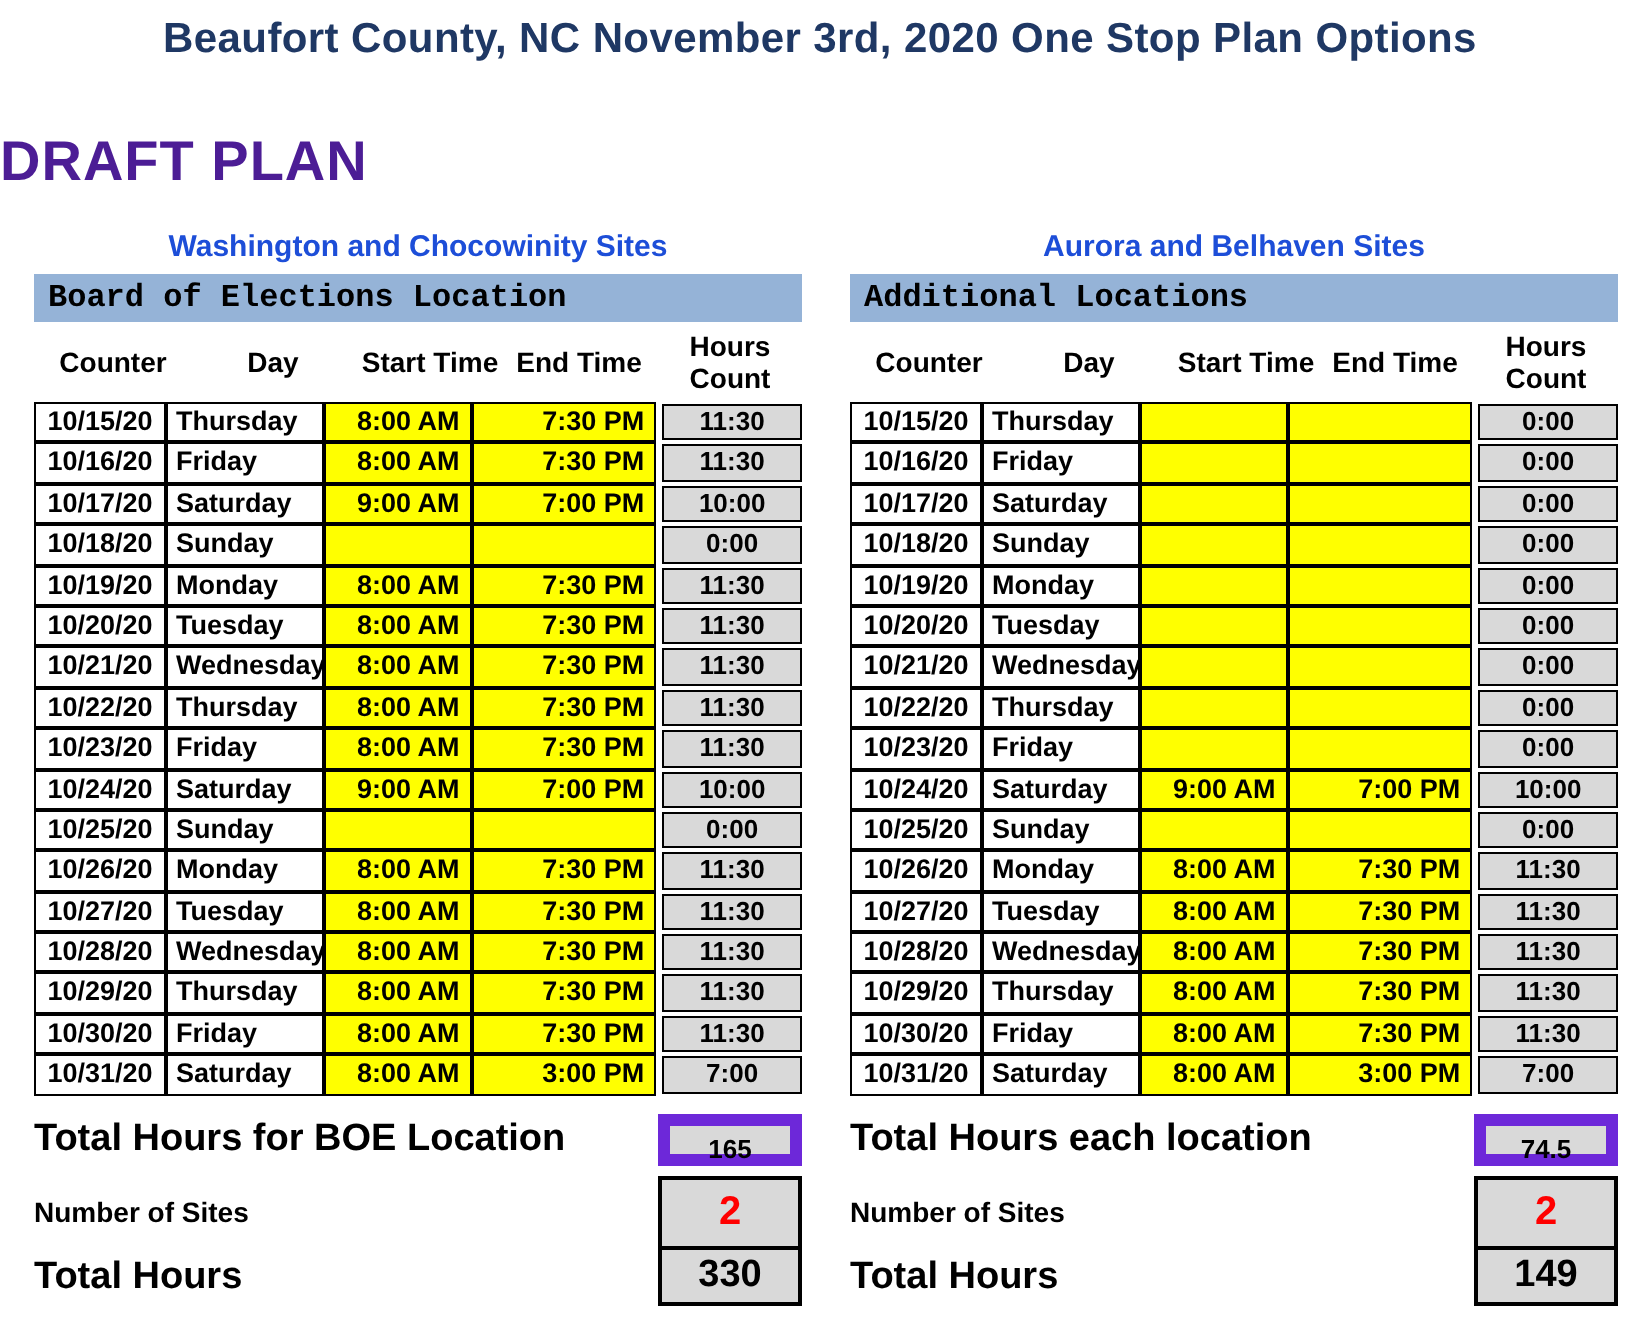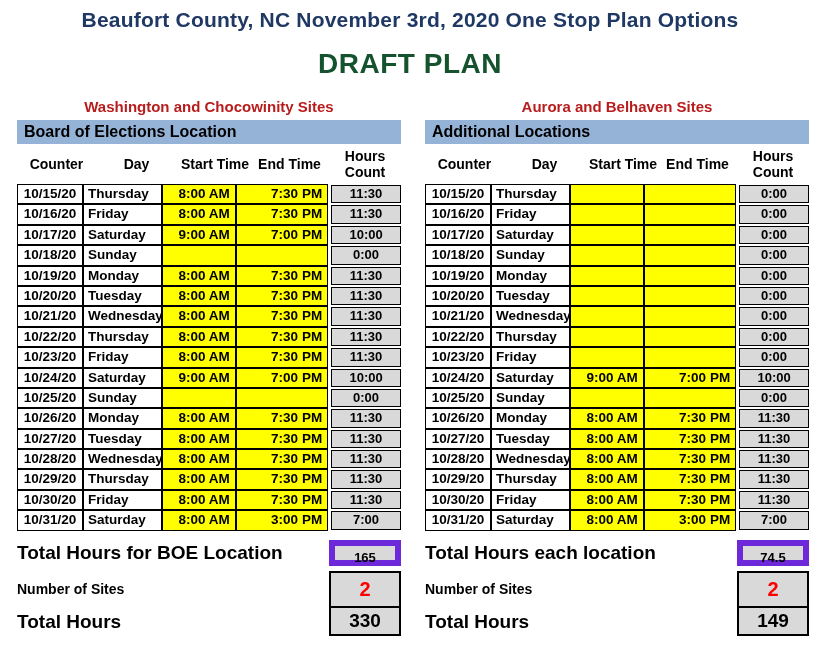--- a/index.html
+++ b/index.html
@@ -6,29 +6,29 @@
   body {
     width:820px; height:670px; background:#ffffff;
     font-family:"Liberation Sans", sans-serif; font-weight:bold; color:#000;
     overflow:hidden;
   }
   .title {
     text-align:center; padding-top:8px; font-size:21px; color:#1F3864;
     letter-spacing:0.2px;
   }
   .draft {
-    text-align:center; margin-top:16px; font-size:28px; color:#14532d;
+    margin-top:33px; font-size:28px; color:#4c1d95;
     letter-spacing:0.5px;
   }
   .main { display:flex; gap:24px; margin:16px 0 0 17px; }
   .tbl { width:384px; flex:0 0 384px; }
-  .caption { text-align:center; color:#b91c1c; font-size:15px; height:22px; line-height:22px; }
+  .caption { text-align:center; color:#1d4ed8; font-size:15px; height:22px; line-height:22px; }
   .bluebar {
     background:#95B3D7; height:24px; line-height:24px; padding-left:7px;
-    font-size:16px; margin-top:2px; box-sizing:border-box;
+    font-size:16px; margin-top:2px; box-sizing:border-box;font-family:Liberation Mono, monospace;
   }
   .heads { display:flex; align-items:center; height:40px; font-size:14px; text-align:center; }
   .h-counter{ width:79px; } .h-day{ width:81px; } .h-start{ width:76px; } .h-end{ width:73px; }
   .h-hours{ width:72px; margin-left:3px; line-height:1.15; }
   .rows { }
   .trow { display:flex; height:20.4px; }
   .cell {
     box-sizing:border-box; border:1px solid #000; font-size:13.5px; line-height:18px;
     overflow:hidden; white-space:nowrap;
   }

